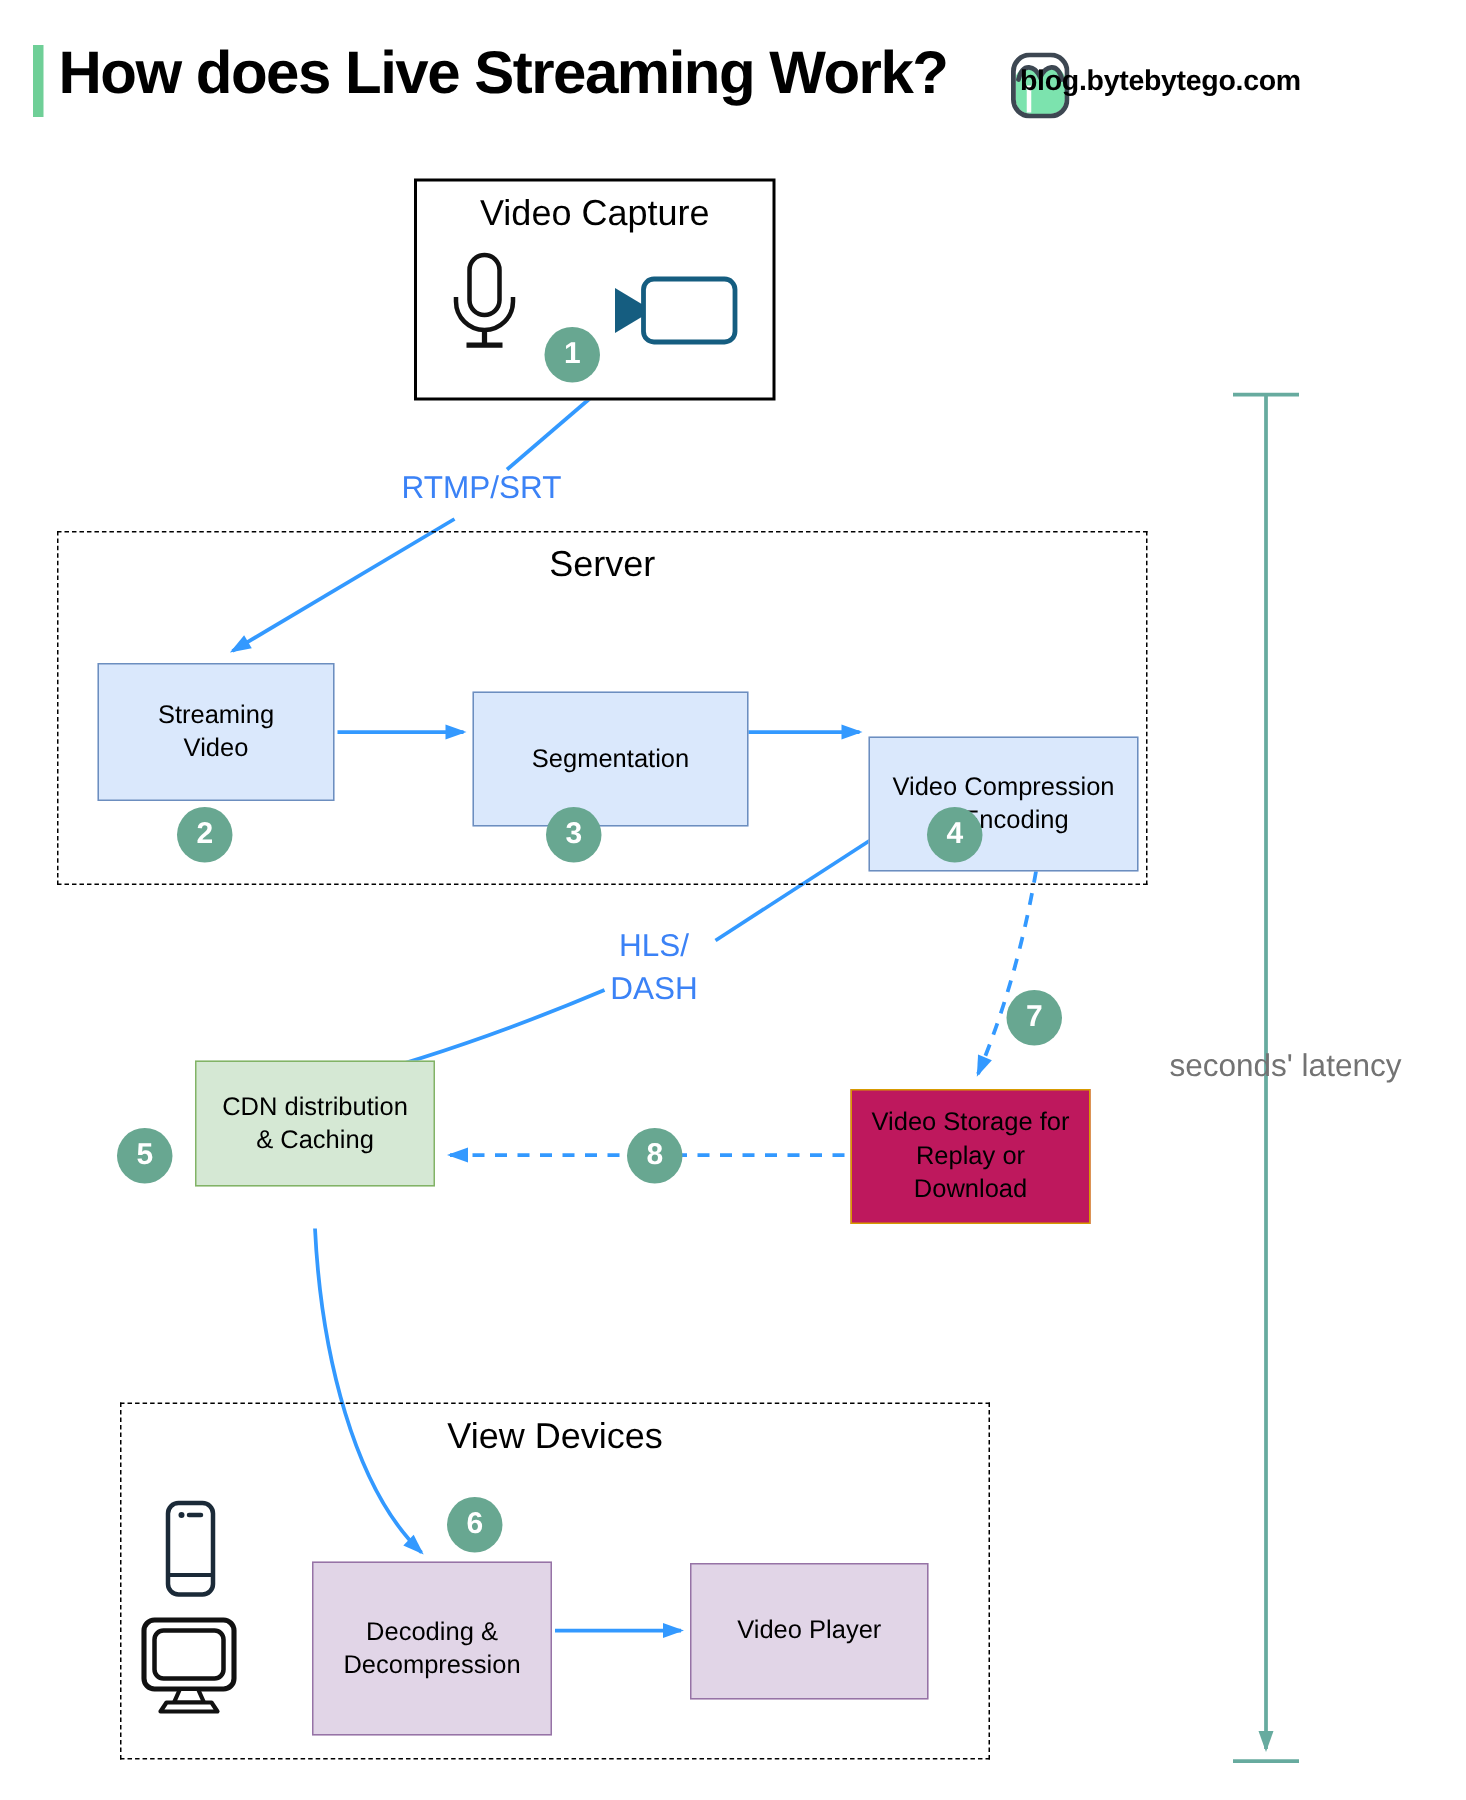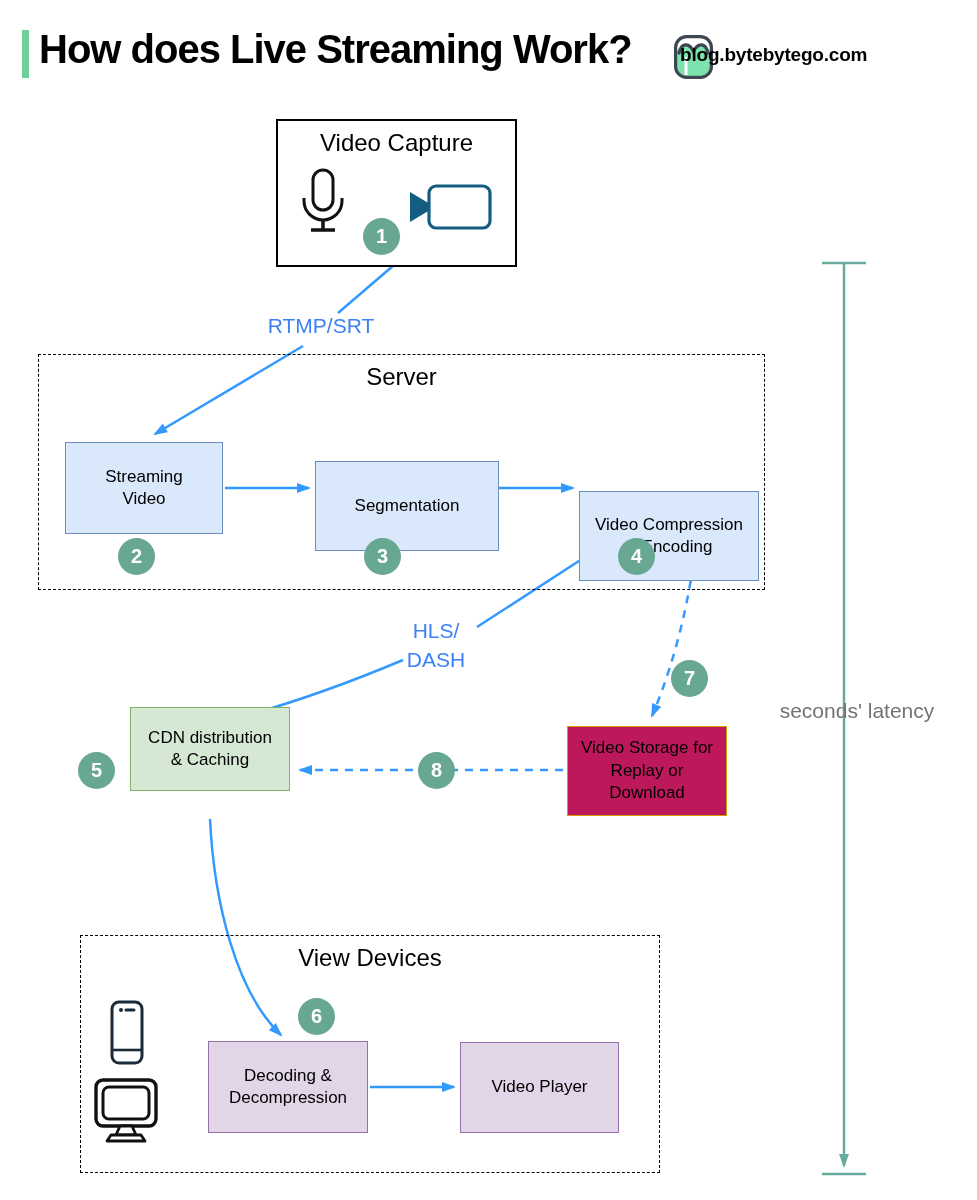--- a/index.html
+++ b/index.html
@@ -24,21 +24,21 @@
         font-size:17px;line-height:1.32;box-sizing:border-box;padding:4px 10px;}
   .blue  {background:#dae8fc;border:1.5px solid #6c8ebf;}
   .green {background:#d5e8d4;border:1.5px solid #82b366;}
   .orange{background:#be185d;border:1.5px solid #d79b00;}
   .purple{background:#e1d5e7;border:1.5px solid #9673a6;}
   .n-stream {left:65px; top:442px;width:158px;height:92px;padding:4px 28px;}
   .n-segment{left:315px;top:461px;width:184px;height:90px;text-align:center;}
   .n-compress{left:579px;top:443px;width:180px;height:90px;margin-top:48px;}
   .n-cdn    {left:130px;top:707px;width:160px;height:84px;}
   .n-storage{left:567px;top:726px;width:160px;height:90px;}
-  .n-decode {left:208px;top:1041px;width:160px;height:92px;}
+  .n-decode {left:208px;top:1041px;width:160px;height:116px;}
   .n-player {left:460px;top:1042px;width:159px;height:91px;}
   
   .badge{width:37px;height:37px;border-radius:50%;background:#68a791;color:#fff;
          display:flex;align-items:center;justify-content:center;font-size:20px;font-weight:700;}
   .b1{left:363px;top:218px;}
   .b2{left:118px;top:538px;}
   .b3{left:364px;top:538px;}
   .b4{left:618px;top:538px;}
   .b5{left:78px; top:752px;}
   .b6{left:298px;top:998px;}

